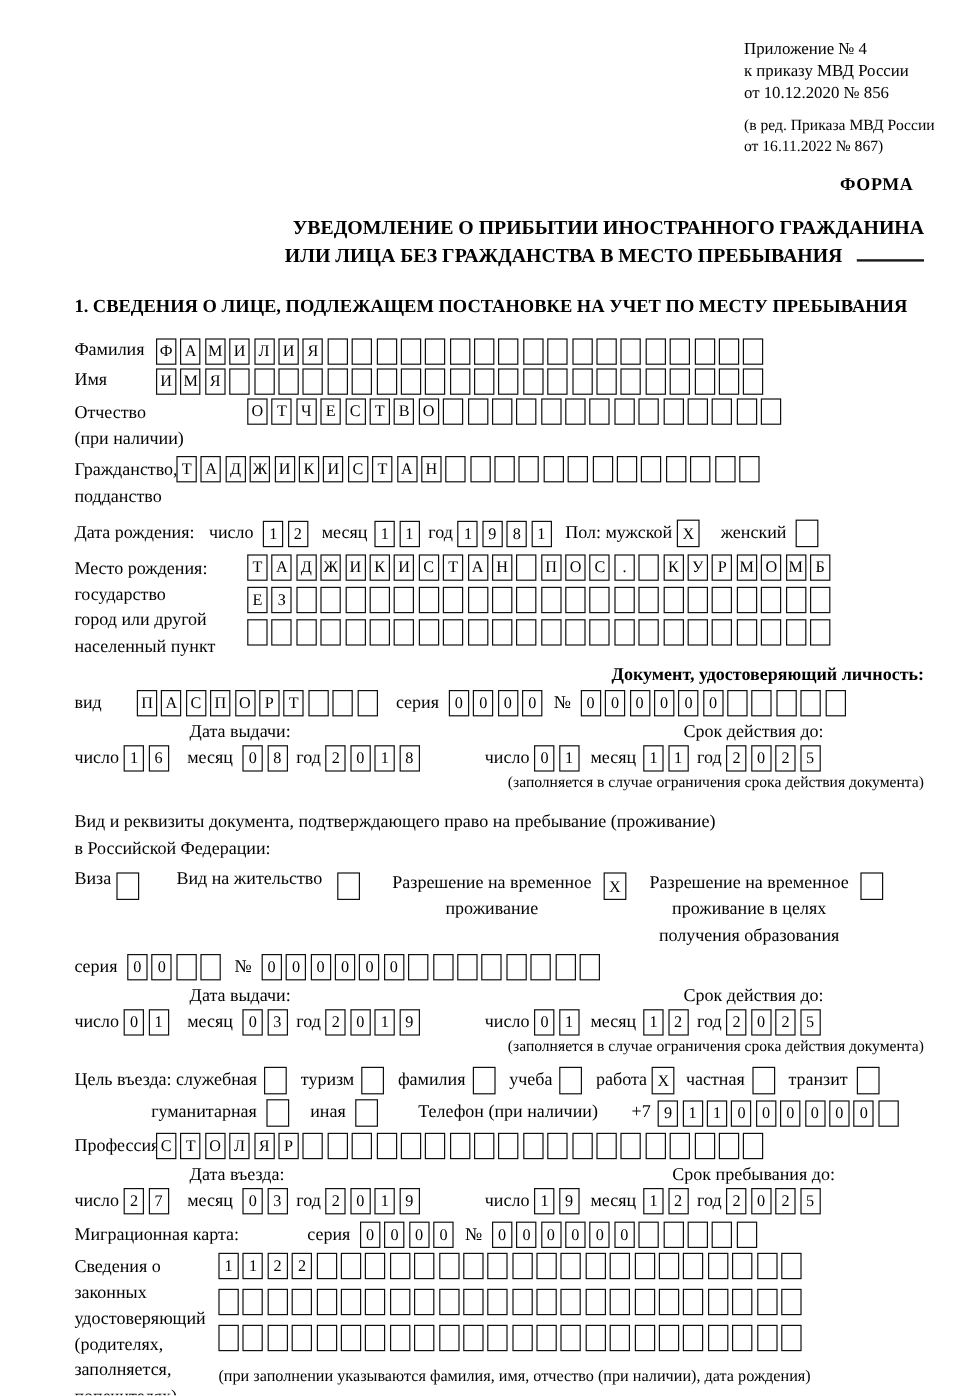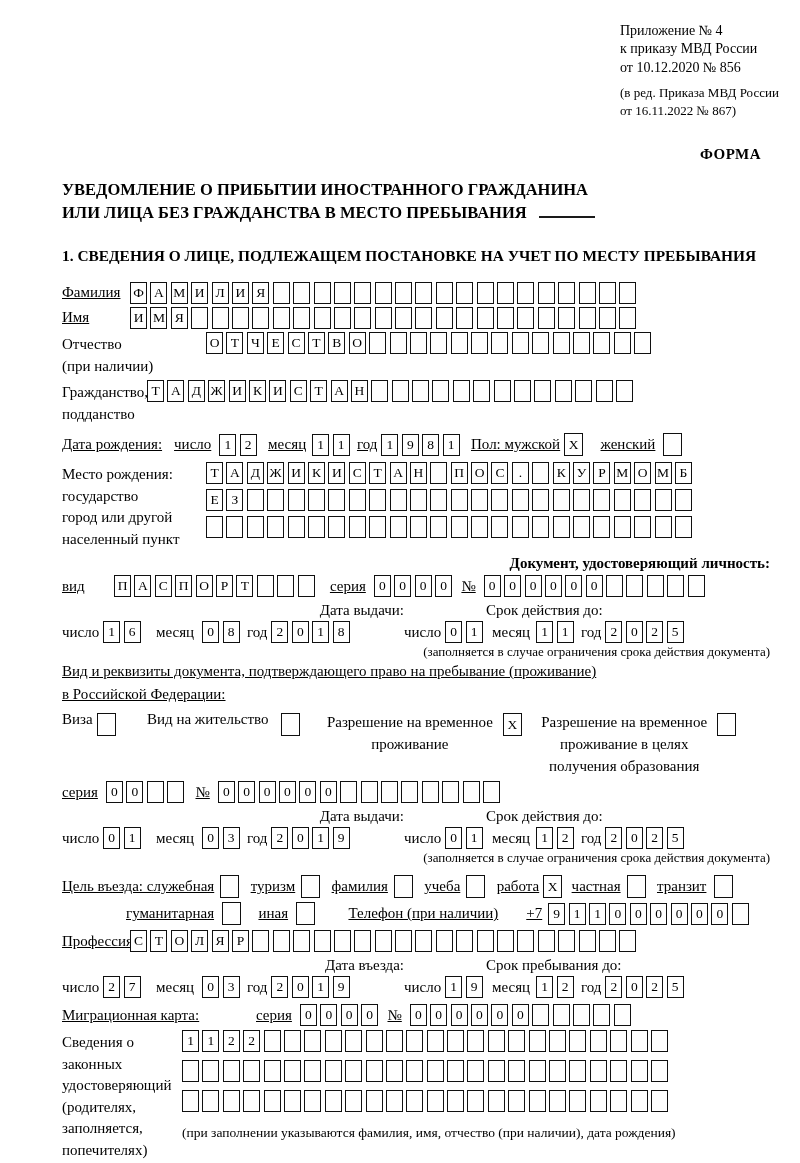--- a/index.html
+++ b/index.html
@@ -2,31 +2,31 @@
 <html lang="ru"><head>
 <meta charset="utf-8">
 <style>
   * { box-sizing: border-box; }
   html, body { margin: 0; padding: 0; background: #ffffff; }
   .page {
     width: 800px; height: 1163px; background: #fff; color: #000;
     font-family: "Liberation Serif", "DejaVu Serif", serif;
     position: relative; padding: 0 30px 0 62px; overflow: hidden;
   }
-  .appendix { position: absolute; top: 22px; left: 620px; font-size: 14px; line-height: 1.32; }
+  .appendix { position: absolute; top: 33px; left: 620px; font-size: 14px; line-height: 1.32; }
   .appendix .sub { font-size: 13px; margin-top: 7px; line-height: 1.32; }
   .forma { position: absolute; top: 146px; left: 700px; font-weight: 700; font-size: 15px; letter-spacing: .5px; }
-  .title { padding-top: 178px; text-align: left; font-weight: 700; font-size: 16.5px; line-height: 1.4; }
+  .title { padding-top: 178px; text-align: right; font-weight: 700; font-size: 16.5px; line-height: 1.4; }
   .uline { display: inline-block; width: 56px; border-bottom: 2.2px solid #1a1a1a; margin-left: 12px; }
   .sec-head { margin-top: 23px; font-weight: 700; font-size: 15.4px; white-space: nowrap; }
 
   .lbl { font-size: 15px; white-space: nowrap; }
   .crow { display: flex; align-items: flex-start; margin-top: 3px; flex-wrap: nowrap; }
   .crow.vc { align-items: center; }
-  .crow .lbl { padding-top: 2px; text-decoration: underline; }
+  .crow .lbl { padding-top: 2px; }
   .crow.vc .lbl { padding-top: 0; }
   .cell {
     display: inline-flex; flex: none; align-items: center; justify-content: center;
     width: 17px; height: 22px; border: 1.7px solid #101010; margin-right: 3.4px;
     font-size: 13.5px; line-height: 1; background: #fff;
   }
   .boxes { display: inline-flex; flex: none; }
   .cb { width: 19px; height: 23px; }
   .w68 { width: 68px; flex: none; }
   .w85 { width: 85px; flex: none; }
@@ -34,27 +34,27 @@
   .w144 { width: 144px; flex: none; }
   .lblcol { flex: none; font-size: 15px; line-height: 21.5px; padding-top: 2px; }
   .vstack { display: flex; flex-direction: column; gap: 5px; }
   .vstack.wide { gap: 8px; }
   .ml4{margin-left:4px}.ml6{margin-left:6px}.ml8{margin-left:8px}.ml10{margin-left:10px}
   .ml12{margin-left:12px}.ml14{margin-left:14px}.ml16{margin-left:16px}.ml24{margin-left:24px}
   .ml28{margin-left:28px}.ml30{margin-left:30px}
   .mr4{margin-right:4px}.mr6{margin-right:6px}.mr8{margin-right:8px}.mr12{margin-right:12px}
   .doc-head { text-align: right; font-weight: 700; font-size: 15px; margin-top: 5px; }
   .dates { display: flex; margin-top: 5px; }
-  .dcol1 { width: 342px; flex: none; text-align: right; }
-  .dcol2 { flex: 1; }
+  .dcol1 { width: 342px; flex: none; }
+  .dcol2 { flex: 1; text-align: center; }
   .dhead { padding-left: 96px; font-size: 15px; white-space: nowrap; }
   .dcol2 .dhead { padding-left: 82px; }
   .drow { display: flex; align-items: center; margin-top: 2px; }
   .note { font-size: 13px; text-align: right; margin-top: 1px; }
-  .para { font-size: 15px; margin-top: 0; line-height: 23px; text-decoration: underline; }
+  .para { font-size: 15px; margin-top: 14px; line-height: 23px; }
   .permit { display: flex; align-items: flex-start; margin-top: 5px; }
   .permit .cell { margin-top: 2px; }
   .plabel { text-align: center; font-size: 15px; line-height: 22px; flex: none; }
   .bnote { font-size: 13.5px; text-align: center; margin-top: 5px; white-space: nowrap; }
 </style>
 </head>
 <body>
 
 <div class="page">
 

